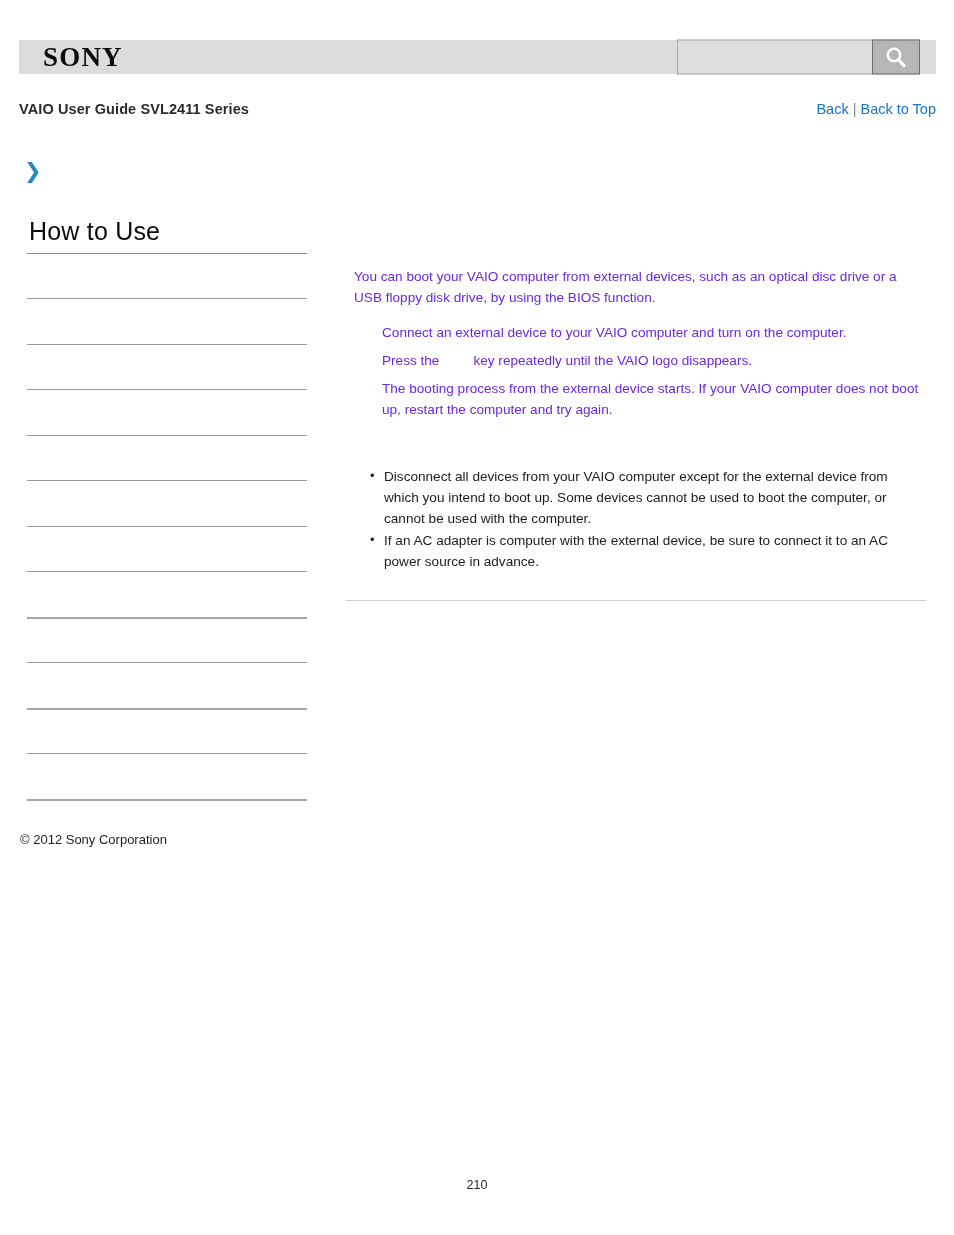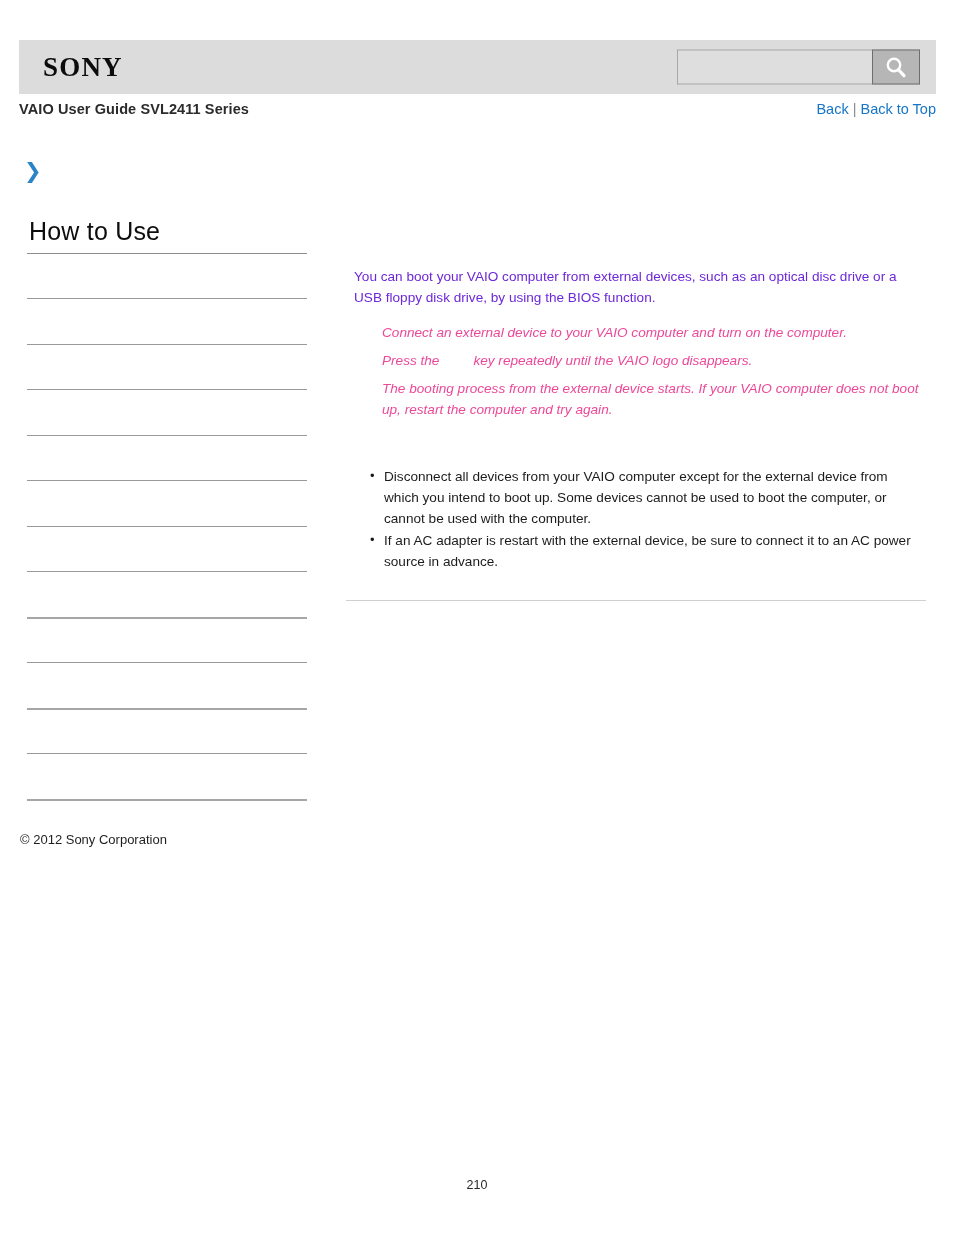--- a/index.html
+++ b/index.html
@@ -15,21 +15,21 @@
     color: #1a1a1a;
     -webkit-font-smoothing: antialiased;
   }
 
   
   .header-bar {
     position: absolute;
     left: 19px;
     top: 40px;
     width: 917px;
-    height: 54px;
+    height: 34px;
     background: #dcdcdc;
     box-sizing: border-box;
   }
   .sony-logo {
     position: absolute;
     left: 24px;
     top: 50%;
     transform: translateY(-50%);
     font-family: "Liberation Serif", serif;
     font-weight: bold;
@@ -189,24 +189,23 @@
     color: #6d28d9;
   }
   .steps {
     margin: 14px 0 0 0;
     padding: 0;
     list-style: none;
   }
   .steps li {
     font-size: 13.6px;
     line-height: 21px;
-    color: #ec4899;
+    color: #6d28d9;
     padding-left: 36px;
     margin-bottom: 7px;
-    font-style: italic;
   }
   .steps li:last-child { margin-bottom: 16px; }
   .key-gap {
     display: inline-block;
     width: 34px;
   }
   .notes {
     margin: 46px 0 16px 0;
     padding: 0 0 0 24px;
     list-style: none;
@@ -305,19 +304,19 @@
     <li>
       <span>Press the</span><span class="key-gap"></span><span>key repeatedly until the VAIO logo disappears.</span>
     </li>
     <li>
       <span>The booting process from the external device starts. If your VAIO computer does not boot up, restart the computer and try again.</span>
     </li>
   </ol>
 
   <ul class="notes">
     <li>Disconnect all devices from your VAIO computer except for the external device from which you intend to boot up. Some devices cannot be used to boot the computer, or cannot be used with the computer.</li>
-    <li>If an AC adapter is restart with the external device, be sure to connect it to an AC power source in advance.</li>
+    <li>If an AC adapter is computer with the external device, be sure to connect it to an AC power source in advance.</li>
   </ul>
 
   <hr class="content-rule">
 </div>
 
 <div class="page-number">210</div>
 
 </body></html>

